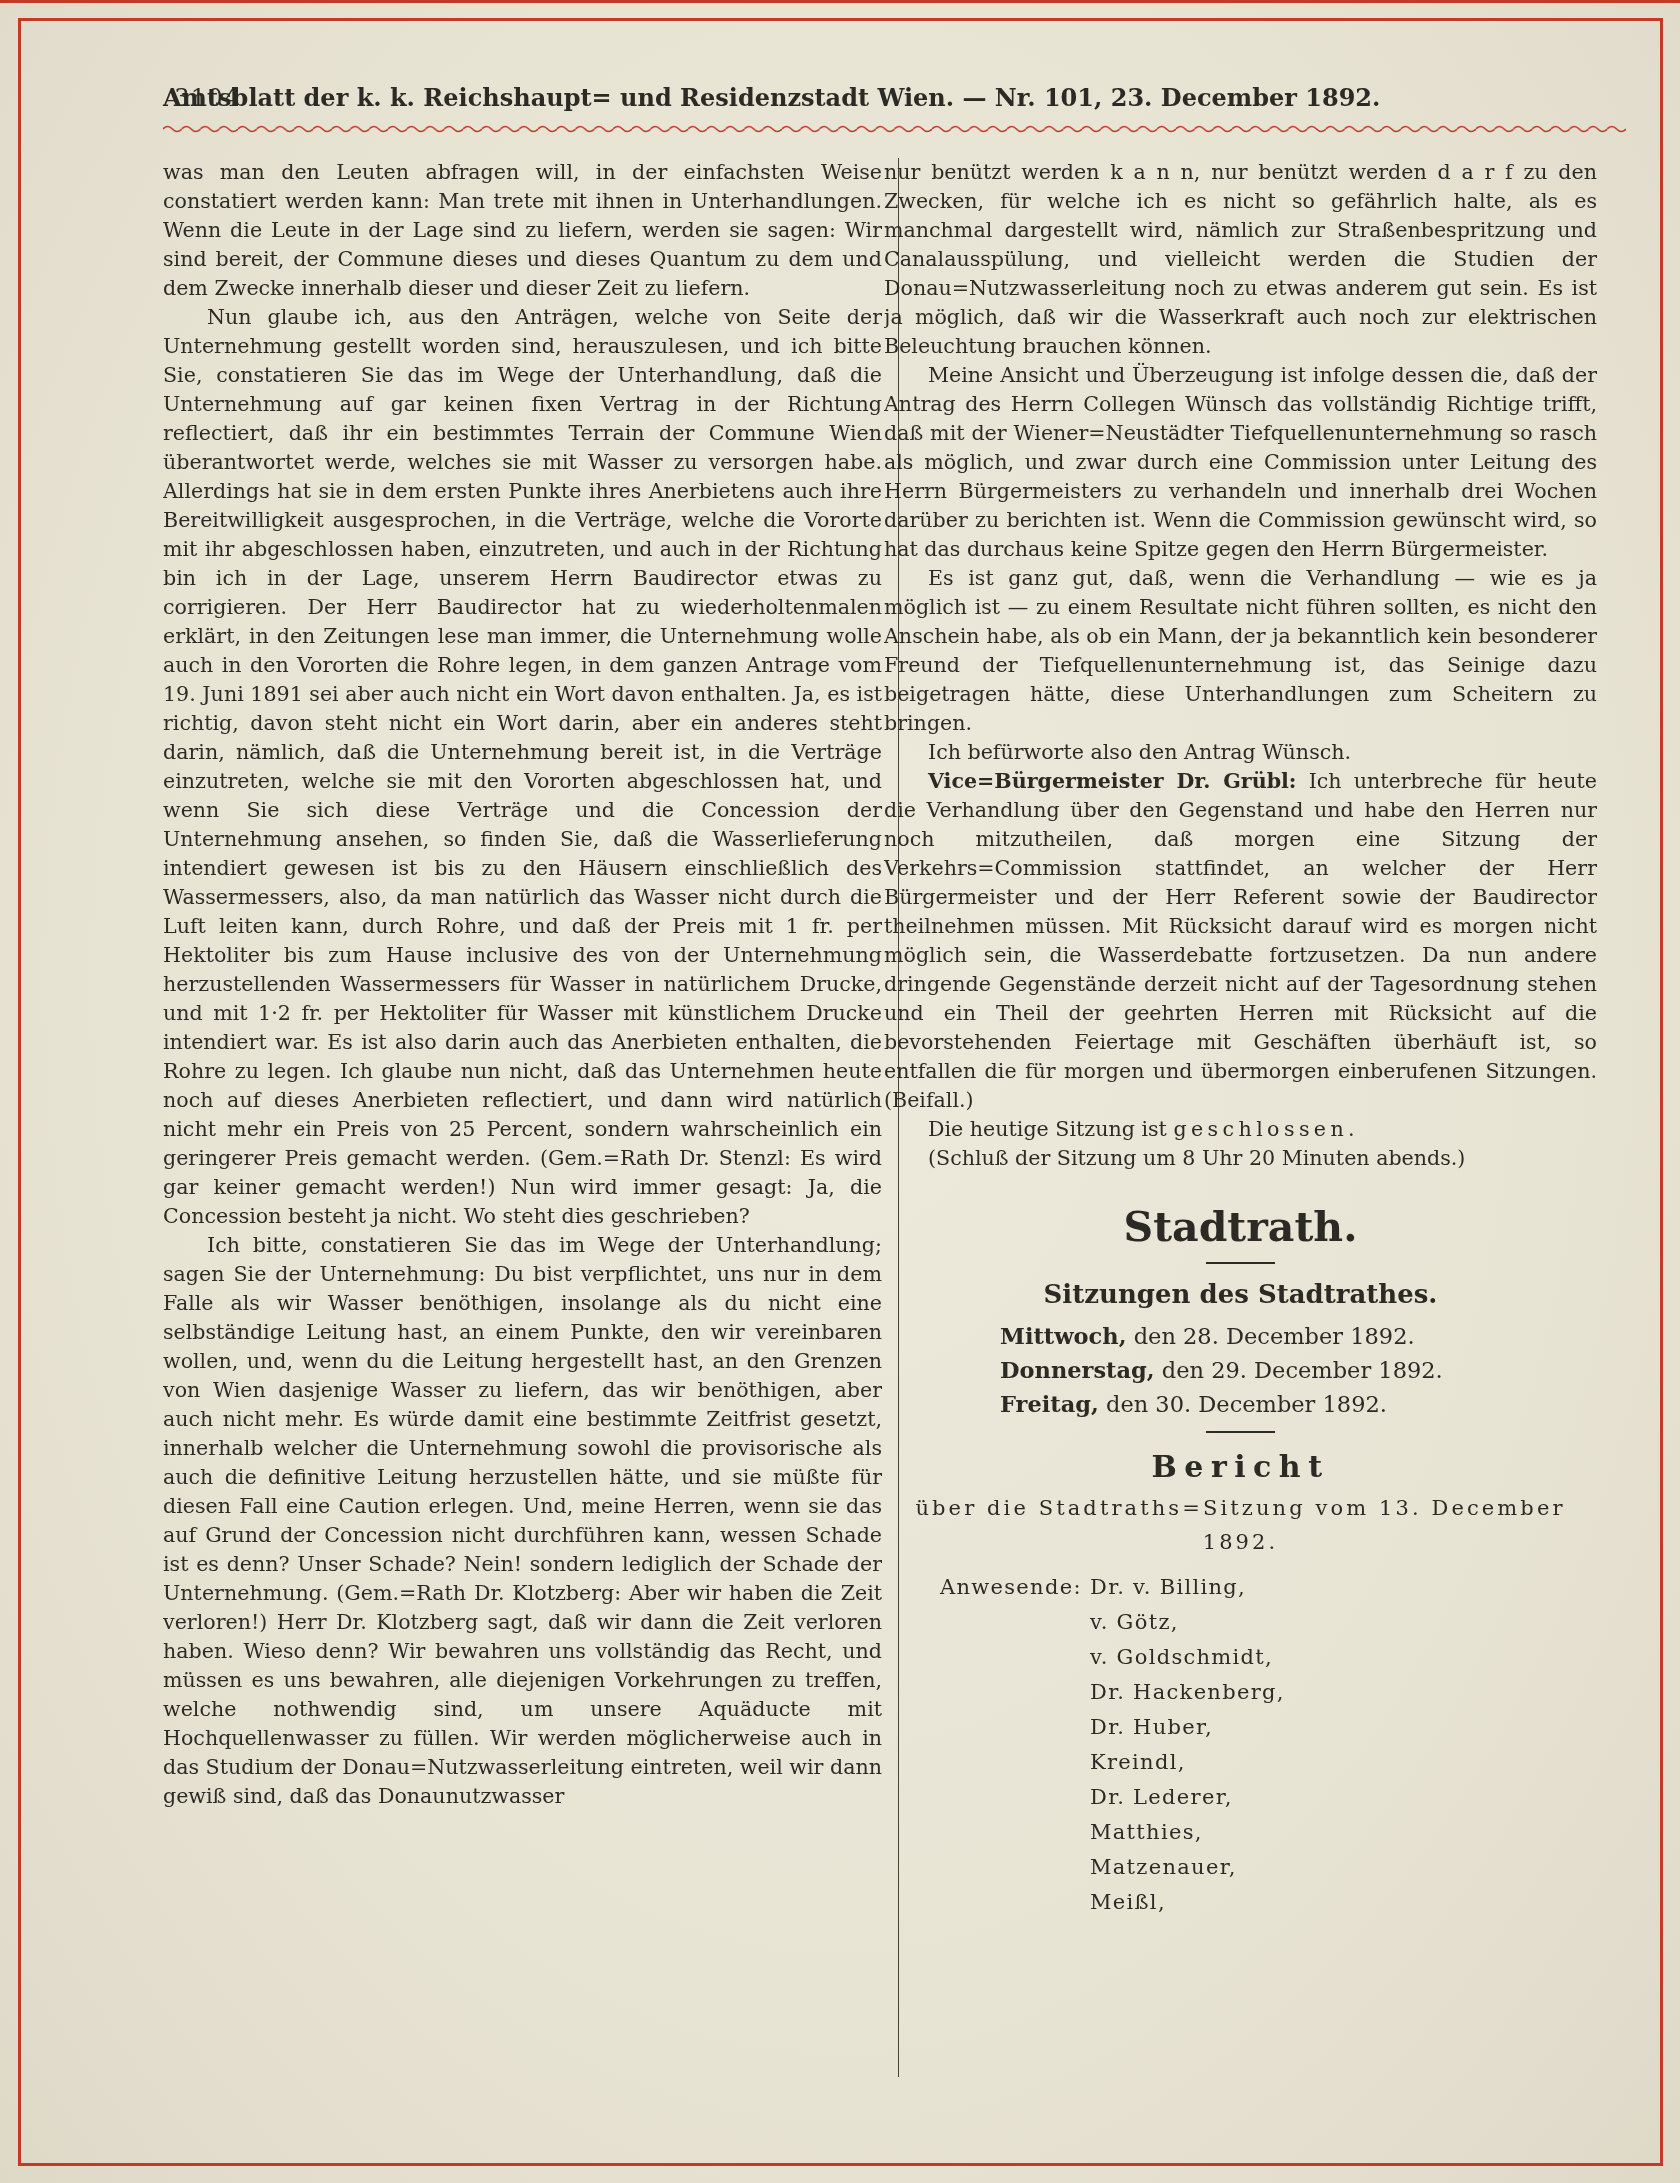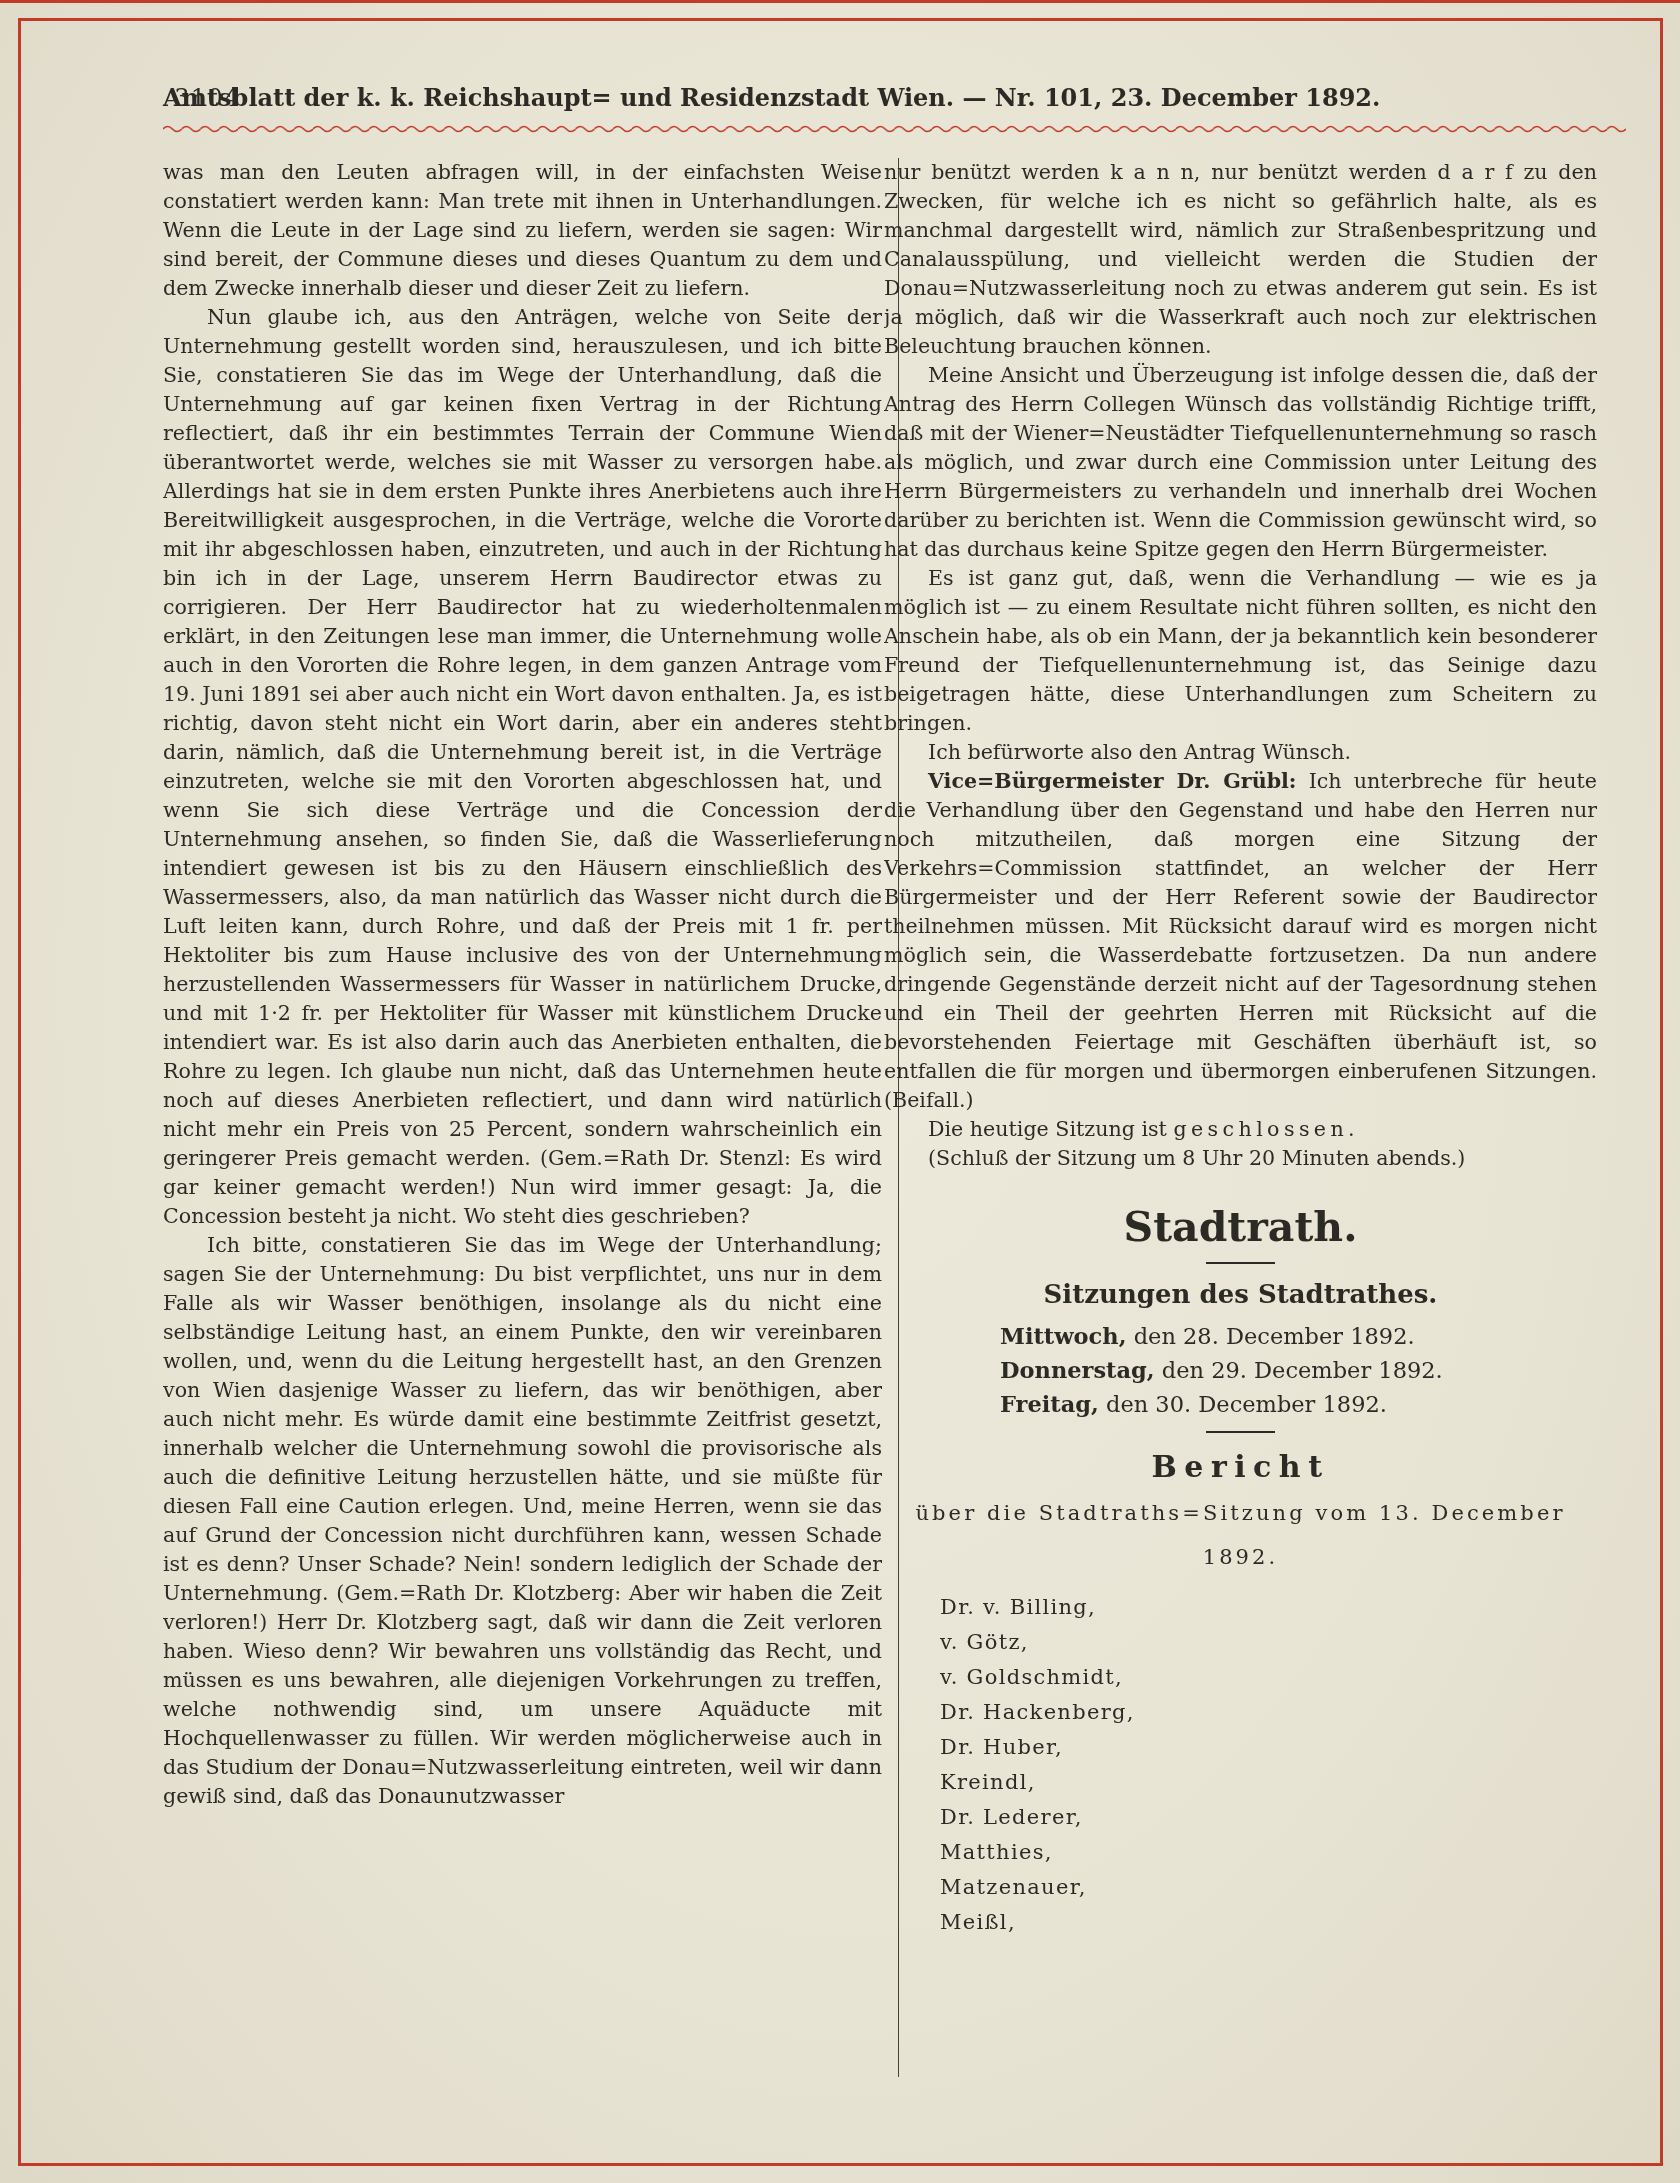--- a/index.html
+++ b/index.html
@@ -29,21 +29,21 @@
   .sperr{letter-spacing:4.4px;}
 
   .stadtrath{margin-top:29px;}
   .st-title{margin:0;text-align:center;font-size:41px;font-weight:bold;line-height:50px;}
   .small-rule{width:69px;height:1.9px;background:#2b2a25;margin:10px auto 13.8px auto;}
   .st-sub{margin:3.8px 0 8.8px 0;text-align:center;font-size:26px;font-weight:bold;line-height:32.5px;}
   .schedule{margin-left:116px;}
   .schedule-row{font-size:22.5px;line-height:34px;}
   .schedule-row .day{font-weight:bold;}
   .bericht-title{margin:6.3px 0 5px 0;text-align:center;font-size:30px;font-weight:bold;letter-spacing:7.5px;line-height:39px;}
-  .bericht-sub{text-align:center;font-size:21px;letter-spacing:3.1px;line-height:44px;margin-bottom:10px;}
+  .bericht-sub{text-align:center;font-size:21px;letter-spacing:3.1px;line-height:34px;margin-bottom:10px;}
   .chairs{margin-left:56px;font-size:21px;letter-spacing:1.3px;line-height:35px;}
   .chair-row{display:flex;}
   .chair-label{display:inline-block;width:163px;flex:0 0 163px;}
   .attendees{margin-left:56px;margin-top:11.3px;display:grid;grid-template-columns:150px 250px auto;font-size:21px;letter-spacing:1.3px;line-height:35px;}
   .att-label{grid-column:1;}
   .att-col div{white-space:nowrap;}
 </style>
 </head>
 <body>
 
@@ -112,20 +112,21 @@
           </div>
         </div>
 
         <div class="small-rule"></div>
 
         <h3 class="bericht-title">Bericht</h3>
         <div class="bericht-sub">über die Stadtraths=Sitzung vom 13. December 1892.</div>
 
 
         <div class="attendees">
+          <div class="att-label">Anwesende:</div>
           <div class="att-col">
             <div>Dr. v. Billing,</div>
             <div>v. Götz,</div>
             <div>v. Goldschmidt,</div>
             <div>Dr. Hackenberg,</div>
             <div>Dr. Huber,</div>
             <div>Kreindl,</div>
             <div>Dr. Lederer,</div>
             <div>Matthies,</div>
             <div>Matzenauer,</div>

